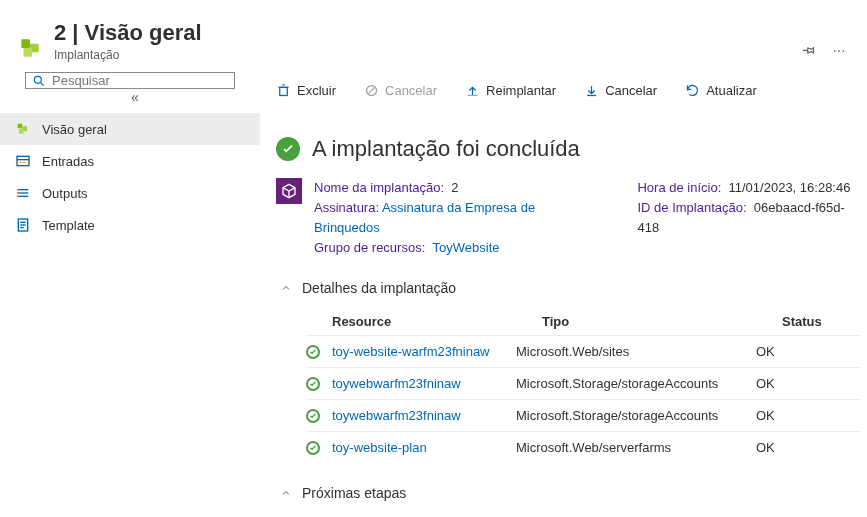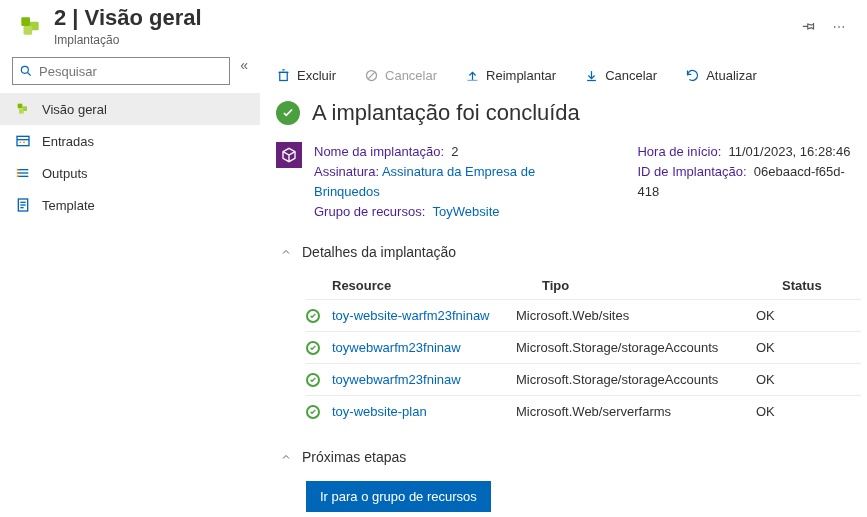--- a/index.html
+++ b/index.html
@@ -1,40 +1,40 @@
 <!DOCTYPE html>
 <html><head>
 <meta charset="utf-8">
 <style>
 * { margin:0; padding:0; box-sizing:border-box; }
 body { font-family:"Segoe UI",Arial,sans-serif; font-size:13px; color:#323130; background:#fff; width:867px; height:517px; overflow:hidden; }
-.header { display:flex; align-items:center; padding:5px 16px 6px 16px; }
+.header { display:flex; align-items:flex-end; padding:20px 16px 6px 16px; }
 .header .logo { width:28px; height:28px; margin-right:10px; display:flex; align-items:center; justify-content:center; }
 .header .titles { flex:1; }
 .header h1 { font-size:22px; font-weight:600; line-height:26px; }
 .header .subtitle { font-size:12px; color:#605e5c; margin-top:2px; }
 .header .pin, .header .more { width:24px; height:24px; display:flex; align-items:center; justify-content:center; margin-left:6px; cursor:pointer; color:#605e5c; }
 .layout { display:flex; }
 .sidebar { width:260px; padding:4px 0 0 0; }
-.search-row { display:flex; align-items:flex-start; padding:0 12px 8px 12px; }
+.search-row { display:flex; align-items:center; padding:0 12px 8px 12px;flex-direction:column; }
 .search { flex:1; display:flex; align-items:center; border:1px solid #8a8886; height:28px; padding:0 6px; }
 .search svg { flex-shrink:0; }
 .search input { border:none; outline:none; font-size:13px; color:#605e5c; width:100%; padding-left:6px; font-family:inherit; }
 .collapse-btn { margin-left:10px; cursor:pointer; color:#605e5c; font-size:14px; }
 .nav { }
 .nav-item { display:flex; align-items:center; height:32px; padding:0 14px; cursor:pointer; font-size:13px; }
 .nav-item.active { background:#ededed; }
 .nav-item .icon { width:18px; height:18px; margin-right:10px; display:flex; align-items:center; justify-content:center; }
 .main { flex:1; padding:0 6px 0 16px; }
 .toolbar { display:flex; height:44px; gap:28px; border-bottom:none; }
 .tool-btn { display:flex; align-items:center; gap:6px; font-size:13px; cursor:pointer; }
 .tool-btn.disabled { color:#a19f9d; cursor:default;}
 .tool-btn:not(.disabled){ color:#323130; }
 .tool-btn svg { flex-shrink:0; }
-.status-row { display:flex; align-items:center; margin-top:3px; }
+.status-row { display:flex; align-items:center; margin-top:24px; }
 .status-row .badge { width:24px; height:24px; border-radius:50%; background:#4aa03f; display:flex; align-items:center; justify-content:center; margin-right:12px; }
 .status-row .badge svg { fill:#fff; }
 .status-row h2 { font-size:22px; font-weight:400; }
 .meta { display:flex; margin-top:16px; }
 .meta .cube { width:26px; height:26px; background:#68217a; display:flex; align-items:center; justify-content:center; margin-right:12px; flex-shrink:0; }
 .meta .cols { display:flex; flex:1; gap:40px; }
 .meta-col { font-size:13px; line-height:20px; }
 .meta-col .label { color:#4c1d95; }
 .meta-col a { color:#0067b8; text-decoration:none; }
 .section { margin-top:22px; }

